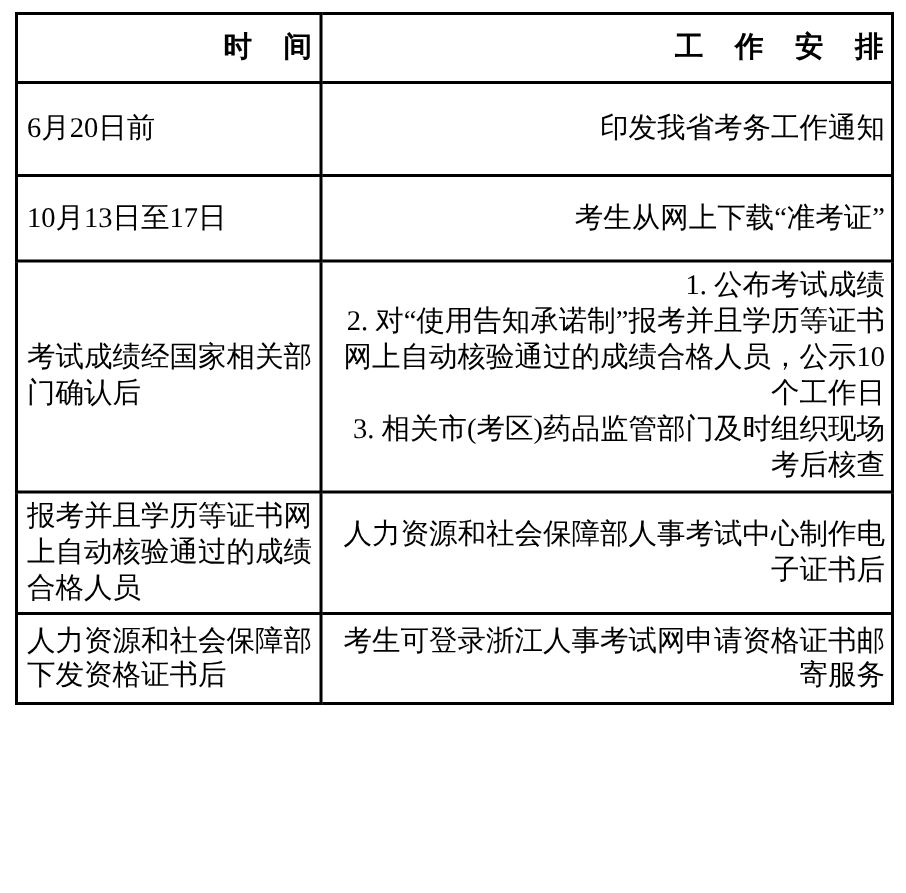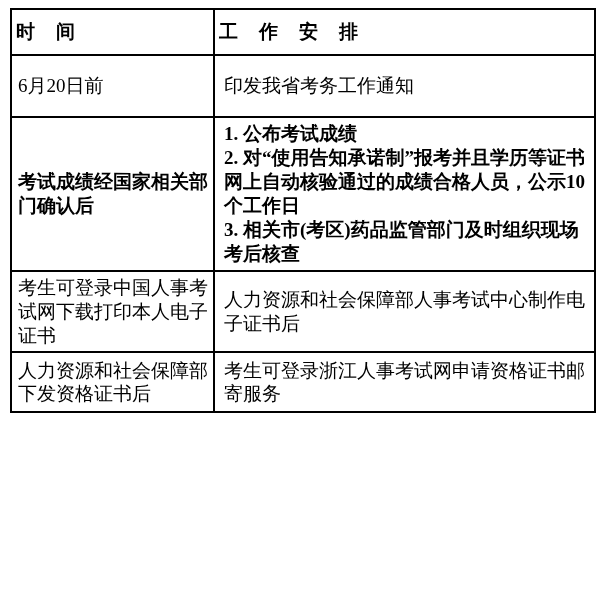--- a/index.html
+++ b/index.html
@@ -33,36 +33,36 @@
   table.schedule th,
   table.schedule td {
     border: 2px solid #000000;
     vertical-align: middle;
     line-height: 1.26;
     white-space: pre-line;
     overflow: hidden;
   }
   table.schedule th {
     font-weight: bold;
-    text-align: left;
+    text-align: right;
     padding: 4px 4px;
     height: 36px;
     letter-spacing: 1px;
   }
   table.schedule td {
     text-align: left;
     padding: 4px 4px 4px 6px;
   }
-  table.schedule td.task { padding-left: 9px; }
+  table.schedule td.task { padding-left: 9px; text-align: right; }
   tr.r1 td { height: 52px; }
   tr.r2 td { height: 50px; }
   tr.r3 td { height: 51px; }
   tr.r4 td { height: 47px; }
   tr.r5 td { height: 49px; }
-  tr.r6 td { height: 139px; font-weight: bold; }
+  tr.r6 td { height: 139px; }
   tr.r7 td { height: 68px; }
   tr.r8 td { height: 50px; }
 </style>
 </head>
 <body>
 
 <div class="page">
   <table class="schedule">
     <colgroup>
       <col class="c-time">
@@ -72,28 +72,32 @@
       <tr>
         <th>时　间</th>
         <th>工　作　安　排</th>
       </tr>
     </thead>
     <tbody>
       <tr class="r1">
         <td class="time">6月20日前</td>
         <td class="task">印发我省考务工作通知</td>
       </tr>
+      <tr class="r4">
+        <td class="time">10月13日至17日</td>
+        <td class="task">考生从网上下载“准考证”</td>
+      </tr>
       <tr class="r6">
         <td class="time">考试成绩经国家相关部门确认后</td>
         <td class="task">1. 公布考试成绩
 2. 对“使用告知承诺制”报考并且学历等证书网上自动核验通过的成绩合格人员，公示10个工作日
 3. 相关市(考区)药品监管部门及时组织现场考后核查</td>
       </tr>
       <tr class="r7">
-        <td class="time">考生可登录中国人事考试网下载打印本人电子证书</td>
+        <td class="time">报考并且学历等证书网上自动核验通过的成绩合格人员</td>
         <td class="task">人力资源和社会保障部人事考试中心制作电子证书后</td>
       </tr>
       <tr class="r8">
         <td class="time">人力资源和社会保障部下发资格证书后</td>
         <td class="task">考生可登录浙江人事考试网申请资格证书邮寄服务</td>
       </tr>
     </tbody>
   </table>
 </div>
 

